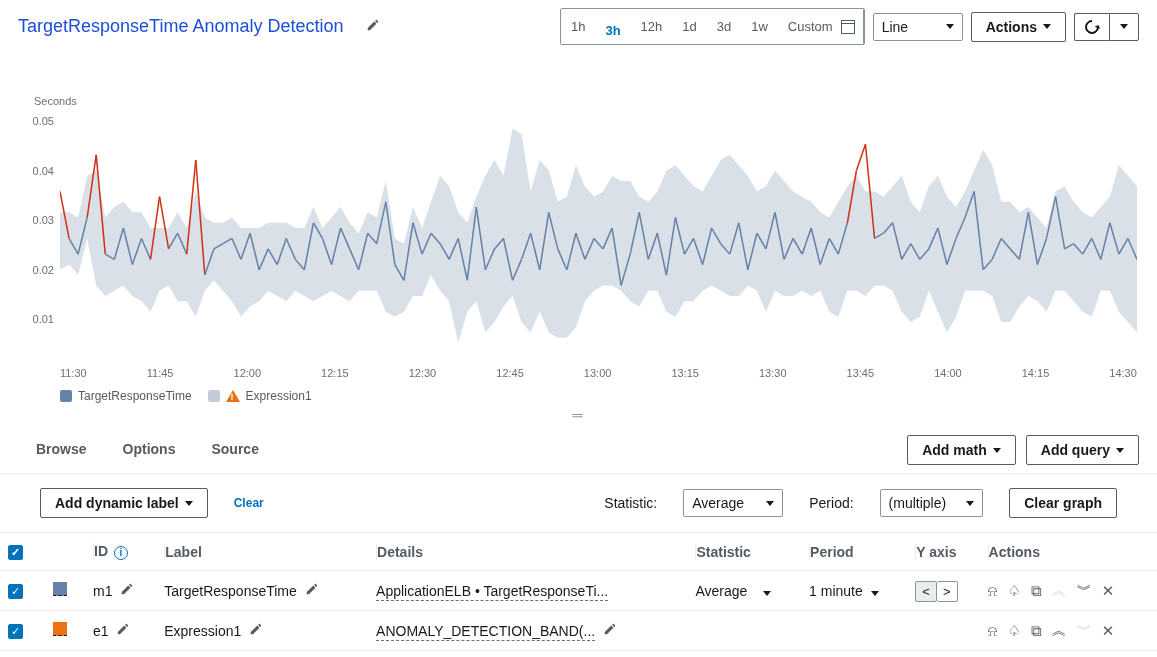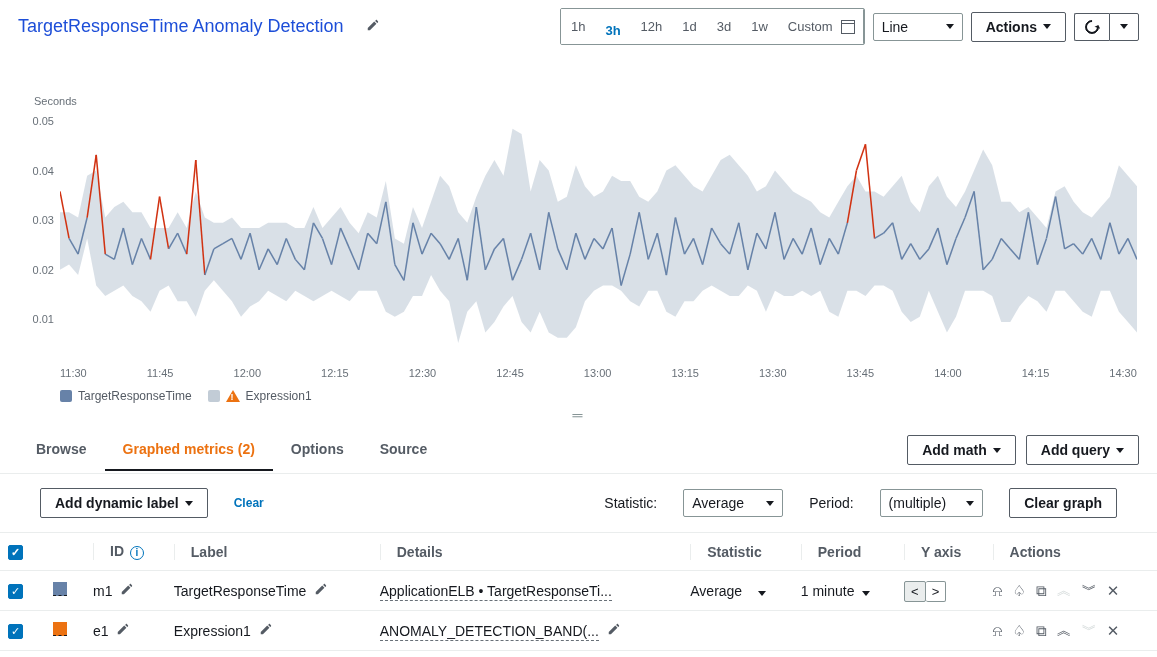--- a/index.html
+++ b/index.html
@@ -41,21 +41,21 @@
 .tab.active { color: #ec7211; border-bottom-color: #16191f; }
 .tab-spacer { flex: 1; }
 .tab-buttons { display: flex; gap: 10px; align-items: center; padding: 8px 0; }
 .controls-row { display: flex; align-items: center; padding: 14px 40px; gap: 26px; }
 .info-link { color: #0073bb; font-size: 12px; font-weight: 700; cursor: pointer; }
 .ctrl-spacer { flex: 1; }
 .ctrl-label { font-size: 14px; color: #16191f; }
 .select { border: 1px solid #879596; border-radius: 2px; padding: 5px 8px; display: inline-flex; align-items: center; gap: 20px; cursor: pointer; min-width: 100px; justify-content: space-between; background: #fff; }
 .table { width: 100%; border-collapse: collapse; }
 .table th { text-align: left; font-weight: 700; font-size: 14px; padding: 10px 8px; border-top: 1px solid #eaeded; border-bottom: 1px solid #eaeded; color: #545b64; }
-.table th .th-sep { border-left: 1px solid #eaeded; padding-left: 16px; display: inline-block; }
+.table th .th-sep { border-left: 1px solid #eaeded; padding-left: 0; display: inline-block; }
 .table td { padding: 10px 8px; border-bottom: 1px solid #eaeded; font-size: 14px; vertical-align: middle; }
 .checkbox { width: 15px; height: 15px; border: 1px solid #0073bb; border-radius: 2px; background: #0073bb; display: inline-flex; align-items: center; justify-content: center; color: #fff; font-size: 11px; cursor: pointer; }
 .color-sq { width: 14px; height: 14px; border-bottom: 1px dashed #16191f; display: inline-block; }
 .sq-m1 { background: #6782a8; }
 .sq-e1 { background: #ec7211; }
 .dotted { border-bottom: 1px dashed #687078; padding-bottom: 1px; }
 .edit-sm { color: #545b64; cursor: pointer; margin-left: 4px; font-size: 13px; }
 .info-badge { width: 14px; height: 14px; border: 1px solid #0073bb; border-radius: 50%; color: #0073bb; font-size: 10px; display: inline-flex; align-items: center; justify-content: center; margin-left: 2px; cursor: pointer; font-weight: bold; }
 .action-icons { display: flex; gap: 10px; align-items: center; color: #545b64; }
 .action-icons span { cursor: pointer; font-size: 15px; }
@@ -266,21 +266,20 @@
       <span class="warn-icon"></span>
       <span>Expression1</span>
     </div>
   </div>
 </div>
 
 <div class="drag-handle">═</div>
 
 <div class="tabs">
   <div class="tab">Browse</div>
-  <div class="tab active">Graphed metrics (2)</div>
   <div class="tab">Options</div>
   <div class="tab">Source</div>
   <div class="tab-spacer"></div>
   <div class="tab-buttons">
     <button class="btn">
         <span>Add math</span>
         <span class="dropdown-caret"></span>
       </button>
     <button class="btn">
         <span>Add query</span>

